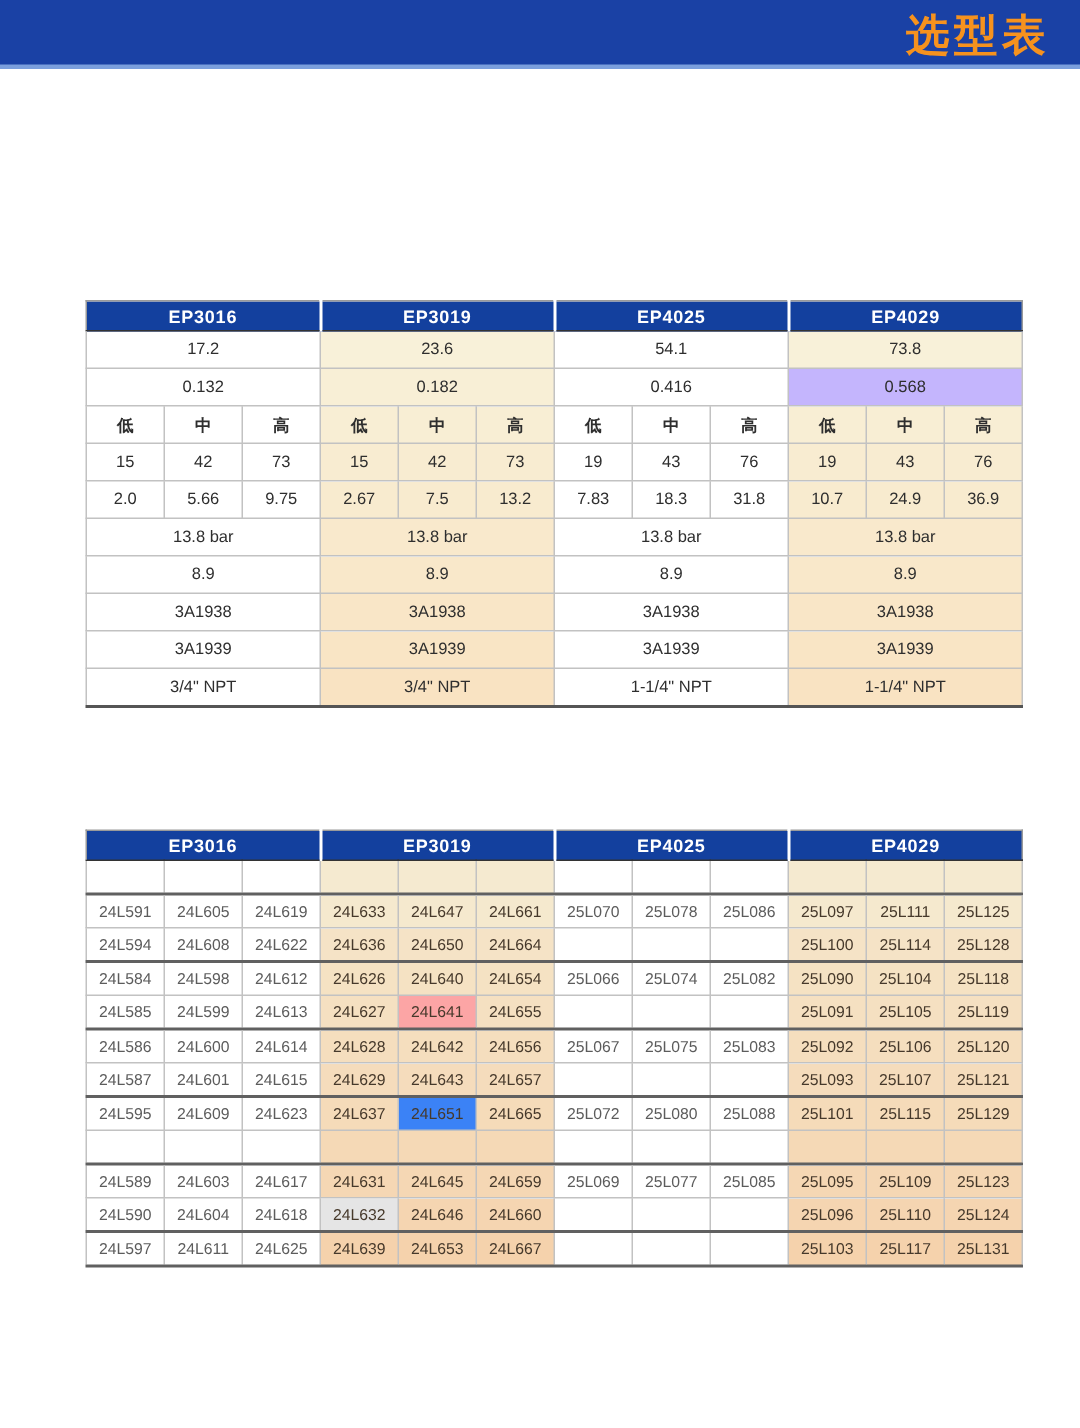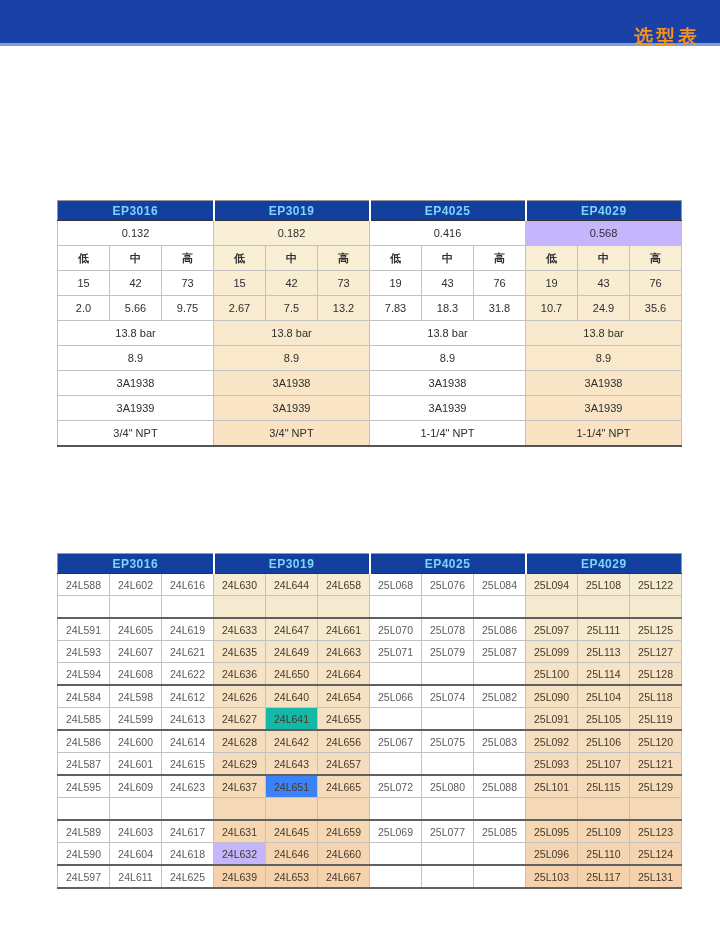--- a/index.html
+++ b/index.html
@@ -6,33 +6,33 @@
   body{
     width:720px;height:952px;position:relative;background:#ffffff;
     font-family:"Liberation Sans","DejaVu Sans",sans-serif;overflow:hidden;
   }
   .band{
     position:absolute;top:0;left:0;width:720px;height:43px;
     background:var(--band-blue,#1a41a5);
     border-bottom:3px solid #7b9fdd;
   }
   .title{
-    position:absolute;top:24px;right:20px;
+    position:absolute;top:4px;right:20px;
     color:var(--title-orange,#f6921e);
-    font-size:19px;font-weight:bold;letter-spacing:3px;
+    font-size:29px;font-weight:bold;letter-spacing:3px;
   }
   table{
     border-collapse:collapse;table-layout:fixed;position:absolute;left:57px;
     background:#ffffff;border:1px solid #9a9a9a;border-bottom:2px solid #555;
   }
   .spec{top:200px;}
   .model{top:553px;}
   col{width:52px;}
   th{
-    background:var(--header-blue,#13409e);color:#7dd3fc;font-weight:bold;
+    background:var(--header-blue,#13409e);color:#ffffff;font-weight:bold;
     font-size:12px;height:17px;border-bottom:1px solid #333;
     border-left:2px solid #ffffff;letter-spacing:0.5px;margin-left:44px;
   }
   th:first-child{border-left:none;}
   td{
     border:1px solid #c2c2c2;text-align:center;vertical-align:middle;
     overflow:hidden;white-space:nowrap;
   }
   .spec td{height:22px;font-size:11px;color:#2e2e2e;}
   .model td{height:19px;font-size:10.5px;}
@@ -66,20 +66,26 @@
   <thead>
       <tr>
         <th colspan="3">EP3016</th>
         <th colspan="3">EP3019</th>
         <th colspan="3">EP4025</th>
         <th colspan="3">EP4029</th>
       </tr>
     </thead>
   <tbody>
       <tr>
+        <td colspan="3">17.2</td>
+        <td colspan="3" class="gs" style="background: rgb(248, 241, 217);">23.6</td>
+        <td colspan="3" class="gs">54.1</td>
+        <td colspan="3" class="gs" style="background: rgb(248, 241, 217);">73.8</td>
+      </tr>
+      <tr>
         <td colspan="3">0.132</td>
         <td colspan="3" class="gs" style="background: rgb(248, 239, 214);">0.182</td>
         <td colspan="3" class="gs">0.416</td>
         <td colspan="3" class="gs" style="background: #c4b5fd;">0.568</td>
       </tr>
       <tr>
         <td class="emph">低</td>
         <td class="emph">中</td>
         <td class="emph">高</td>
         <td class="gs emph" style="background: rgb(248, 238, 212);">低</td>
@@ -111,21 +117,21 @@
         <td>5.66</td>
         <td>9.75</td>
         <td class="gs" style="background: rgb(248, 235, 207);">2.67</td>
         <td style="background: rgb(248, 235, 207);">7.5</td>
         <td style="background: rgb(248, 235, 207);">13.2</td>
         <td class="gs">7.83</td>
         <td>18.3</td>
         <td>31.8</td>
         <td class="gs" style="background: rgb(248, 235, 207);">10.7</td>
         <td style="background: rgb(248, 235, 207);">24.9</td>
-        <td style="background: rgb(248, 235, 207);">35.6</td>
+        <td style="background: rgb(248, 235, 207);">36.9</td>
       </tr>
       <tr>
         <td colspan="3">13.8 bar</td>
         <td colspan="3" class="gs" style="background: rgb(249, 233, 204);">13.8 bar</td>
         <td colspan="3" class="gs">13.8 bar</td>
         <td colspan="3" class="gs" style="background: rgb(249, 233, 204);">13.8 bar</td>
       </tr>
       <tr>
         <td colspan="3">8.9</td>
         <td colspan="3" class="gs" style="background: rgb(249, 232, 202);">8.9</td>
@@ -170,34 +176,20 @@
     </colgroup>
   <thead>
       <tr>
         <th colspan="3">EP3016</th>
         <th colspan="3">EP3019</th>
         <th colspan="3">EP4025</th>
         <th colspan="3">EP4029</th>
       </tr>
     </thead>
   <tbody>
-      <tr>
-        <td class="plain-text">24L588</td>
-        <td class="plain-text">24L602</td>
-        <td class="plain-text">24L616</td>
-        <td class="gs hl-text" style="background: rgb(245, 236, 211);">24L630</td>
-        <td class="hl-text" style="background: rgb(245, 236, 211);">24L644</td>
-        <td class="hl-text" style="background: rgb(245, 236, 211);">24L658</td>
-        <td class="gs plain-text">25L068</td>
-        <td class="plain-text">25L076</td>
-        <td class="plain-text">25L084</td>
-        <td class="gs hl-text" style="background: rgb(245, 236, 211);">25L094</td>
-        <td class="hl-text" style="background: rgb(245, 236, 211);">25L108</td>
-        <td class="hl-text" style="background: rgb(245, 236, 211);">25L122</td>
-      </tr>
       <tr class="pair-end">
         <td class="plain-text"></td>
         <td class="plain-text"></td>
         <td class="plain-text"></td>
         <td class="gs hl-text" style="background: rgb(245, 234, 208);"></td>
         <td class="hl-text" style="background: rgb(245, 234, 208);"></td>
         <td class="hl-text" style="background: rgb(245, 234, 208);"></td>
         <td class="gs plain-text"></td>
         <td class="plain-text"></td>
         <td class="plain-text"></td>
@@ -212,34 +204,20 @@
         <td class="gs hl-text" style="background: rgb(245, 233, 206);">24L633</td>
         <td class="hl-text" style="background: rgb(245, 233, 206);">24L647</td>
         <td class="hl-text" style="background: rgb(245, 233, 206);">24L661</td>
         <td class="gs plain-text">25L070</td>
         <td class="plain-text">25L078</td>
         <td class="plain-text">25L086</td>
         <td class="gs hl-text" style="background: rgb(245, 233, 206);">25L097</td>
         <td class="hl-text" style="background: rgb(245, 233, 206);">25L111</td>
         <td class="hl-text" style="background: rgb(245, 233, 206);">25L125</td>
       </tr>
-      <tr>
-        <td class="plain-text">24L593</td>
-        <td class="plain-text">24L607</td>
-        <td class="plain-text">24L621</td>
-        <td class="gs hl-text" style="background: rgb(245, 229, 201);">24L635</td>
-        <td class="hl-text" style="background: rgb(245, 229, 201);">24L649</td>
-        <td class="hl-text" style="background: rgb(245, 229, 201);">24L663</td>
-        <td class="gs plain-text">25L071</td>
-        <td class="plain-text">25L079</td>
-        <td class="plain-text">25L087</td>
-        <td class="gs hl-text" style="background: rgb(245, 229, 201);">25L099</td>
-        <td class="hl-text" style="background: rgb(245, 229, 201);">25L113</td>
-        <td class="hl-text" style="background: rgb(245, 229, 201);">25L127</td>
-      </tr>
       <tr class="pair-end">
         <td class="plain-text">24L594</td>
         <td class="plain-text">24L608</td>
         <td class="plain-text">24L622</td>
         <td class="gs hl-text" style="background: rgb(245, 227, 198);">24L636</td>
         <td class="hl-text" style="background: rgb(245, 227, 198);">24L650</td>
         <td class="hl-text" style="background: rgb(245, 227, 198);">24L664</td>
         <td class="gs plain-text"></td>
         <td class="plain-text"></td>
         <td class="plain-text"></td>
@@ -259,21 +237,21 @@
         <td class="plain-text">25L082</td>
         <td class="gs hl-text" style="background: rgb(245, 226, 195);">25L090</td>
         <td class="hl-text" style="background: rgb(245, 226, 195);">25L104</td>
         <td class="hl-text" style="background: rgb(245, 226, 195);">25L118</td>
       </tr>
       <tr class="pair-end">
         <td class="plain-text">24L585</td>
         <td class="plain-text">24L599</td>
         <td class="plain-text">24L613</td>
         <td class="gs hl-text" style="background: rgb(245, 224, 193);">24L627</td>
-        <td class="hl-text" style="background: #14b8a6;">24L641</td>
+        <td class="hl-text" style="background: #fca5a5;">24L641</td>
         <td class="hl-text" style="background: rgb(245, 224, 193);">24L655</td>
         <td class="gs plain-text"></td>
         <td class="plain-text"></td>
         <td class="plain-text"></td>
         <td class="gs hl-text" style="background: rgb(245, 224, 193);">25L091</td>
         <td class="hl-text" style="background: rgb(245, 224, 193);">25L105</td>
         <td class="hl-text" style="background: rgb(245, 224, 193);">25L119</td>
       </tr>
       <tr>
         <td class="plain-text">24L586</td>
@@ -342,21 +320,21 @@
         <td class="plain-text">25L077</td>
         <td class="plain-text">25L085</td>
         <td class="gs hl-text" style="background: rgb(245, 215, 180);">25L095</td>
         <td class="hl-text" style="background: rgb(245, 215, 180);">25L109</td>
         <td class="hl-text" style="background: rgb(245, 215, 180);">25L123</td>
       </tr>
       <tr class="pair-end">
         <td class="plain-text">24L590</td>
         <td class="plain-text">24L604</td>
         <td class="plain-text">24L618</td>
-        <td class="gs hl-text" style="background: #c4b5fd; margin-top: 44px;">24L632</td>
+        <td class="gs hl-text" style="background: #e5e5e5; margin-top: 44px;">24L632</td>
         <td class="hl-text" style="background: rgb(245, 213, 177); margin-top: 24px;">24L646</td>
         <td class="hl-text" style="background: rgb(245, 213, 177);">24L660</td>
         <td class="gs plain-text"></td>
         <td class="plain-text"></td>
         <td class="plain-text"></td>
         <td class="gs hl-text" style="background: rgb(245, 213, 177);">25L096</td>
         <td class="hl-text" style="background: rgb(245, 213, 177);">25L110</td>
         <td class="hl-text" style="background: rgb(245, 213, 177);">25L124</td>
       </tr>
       <tr class="pair-end">

